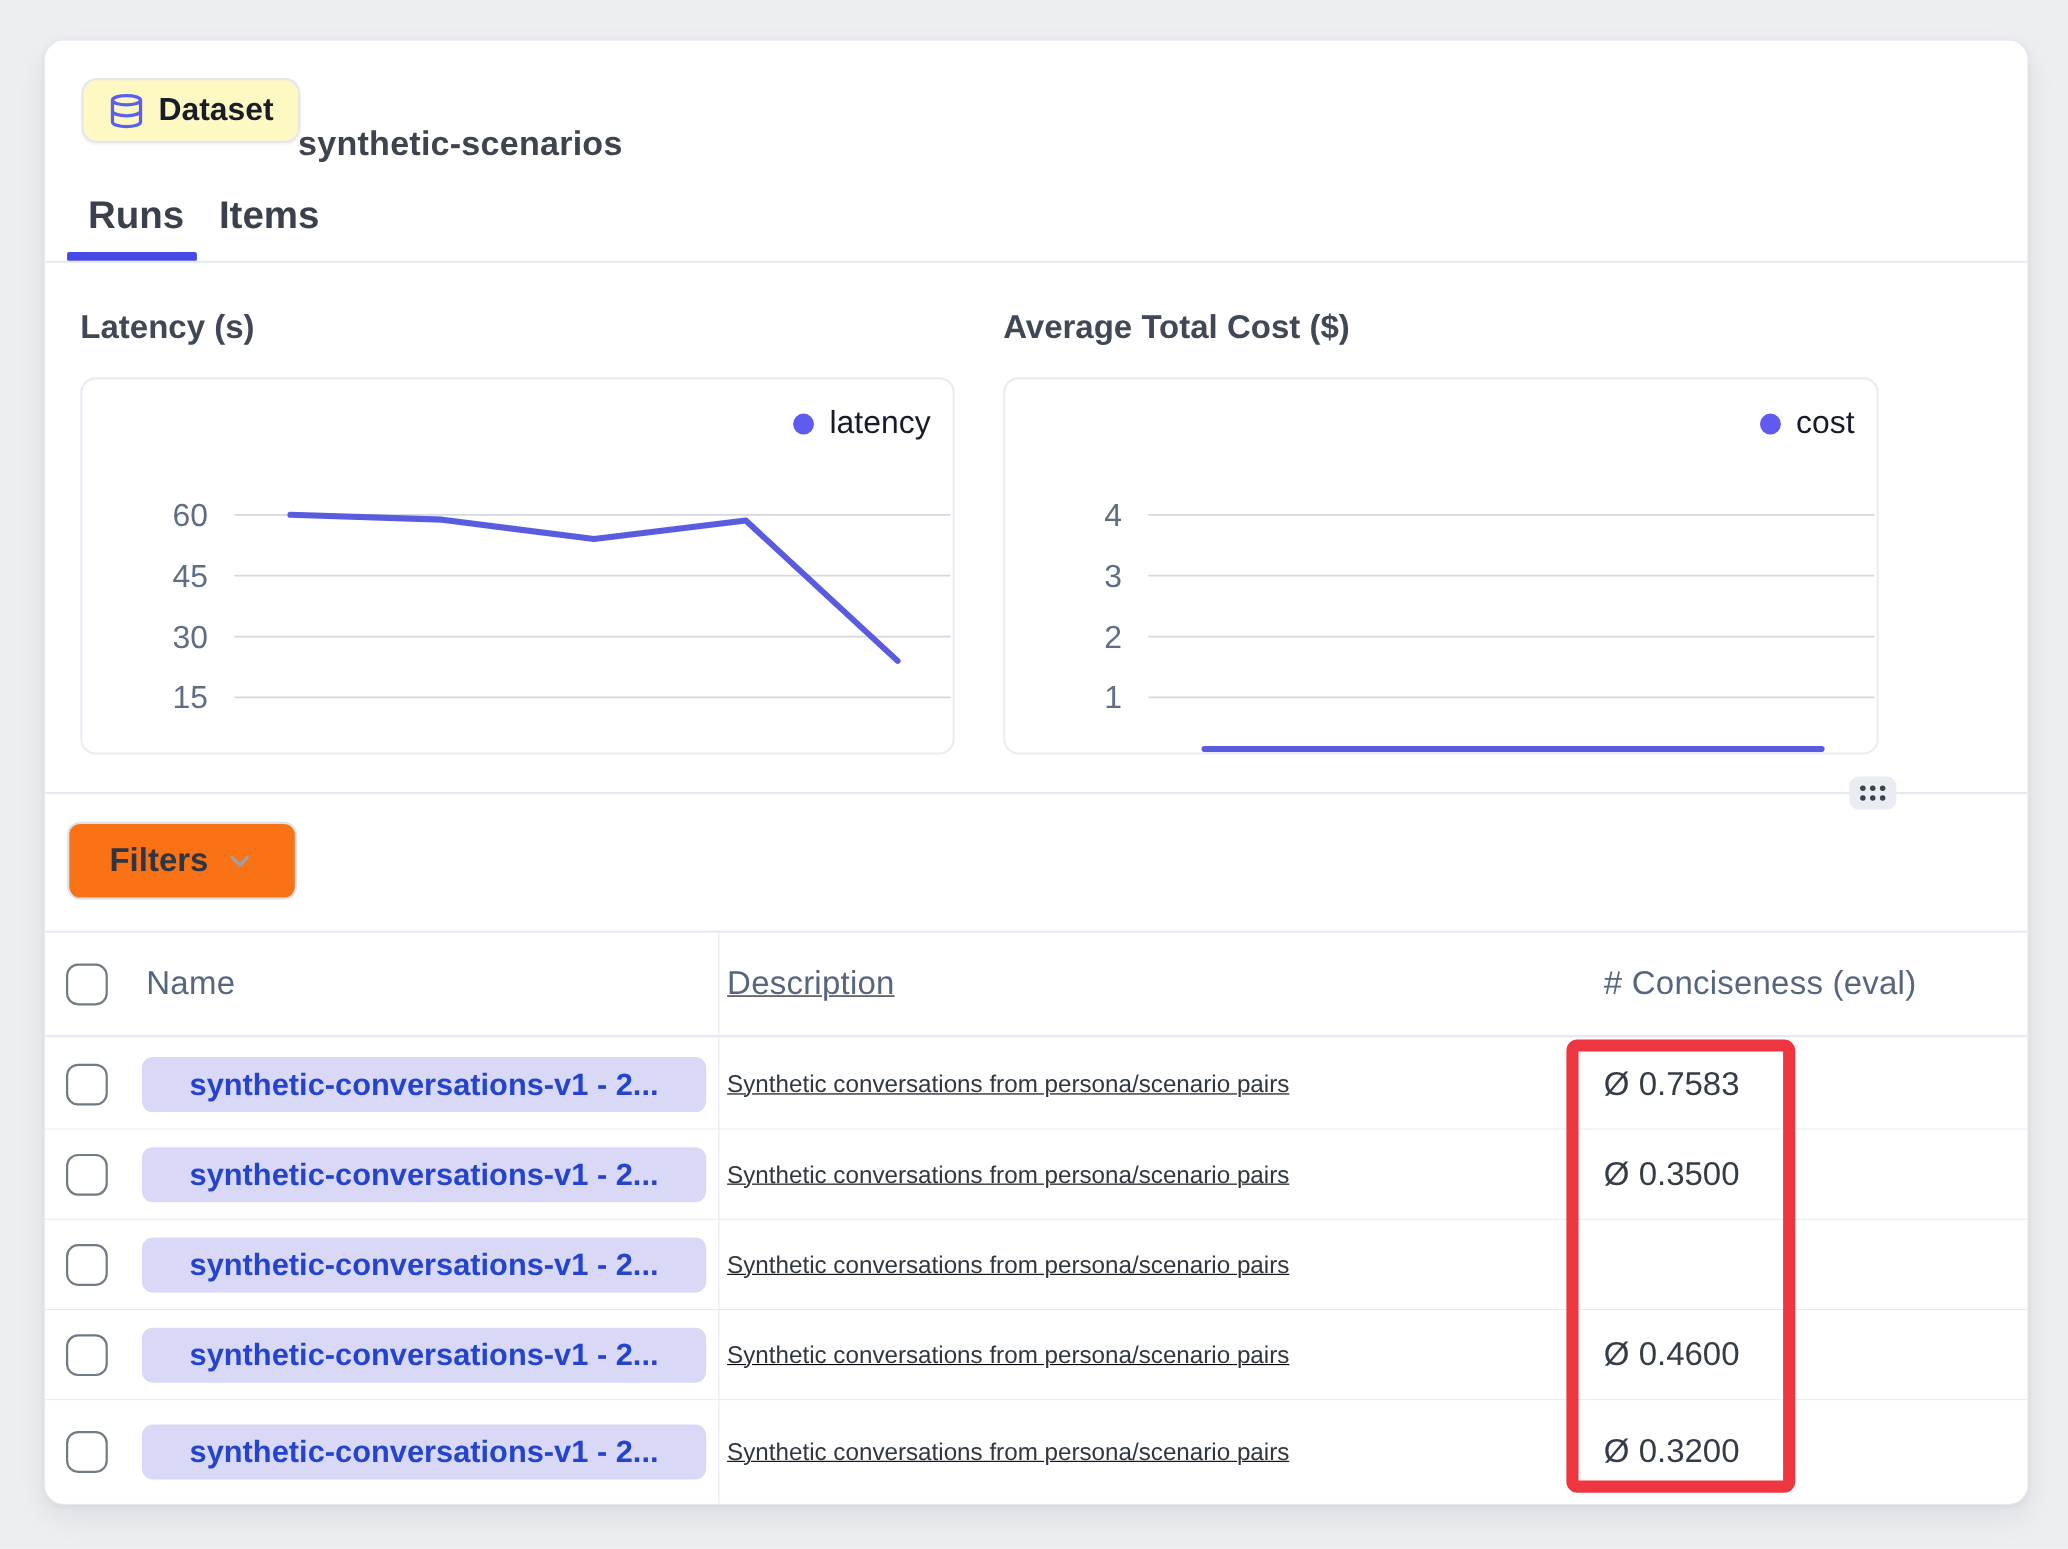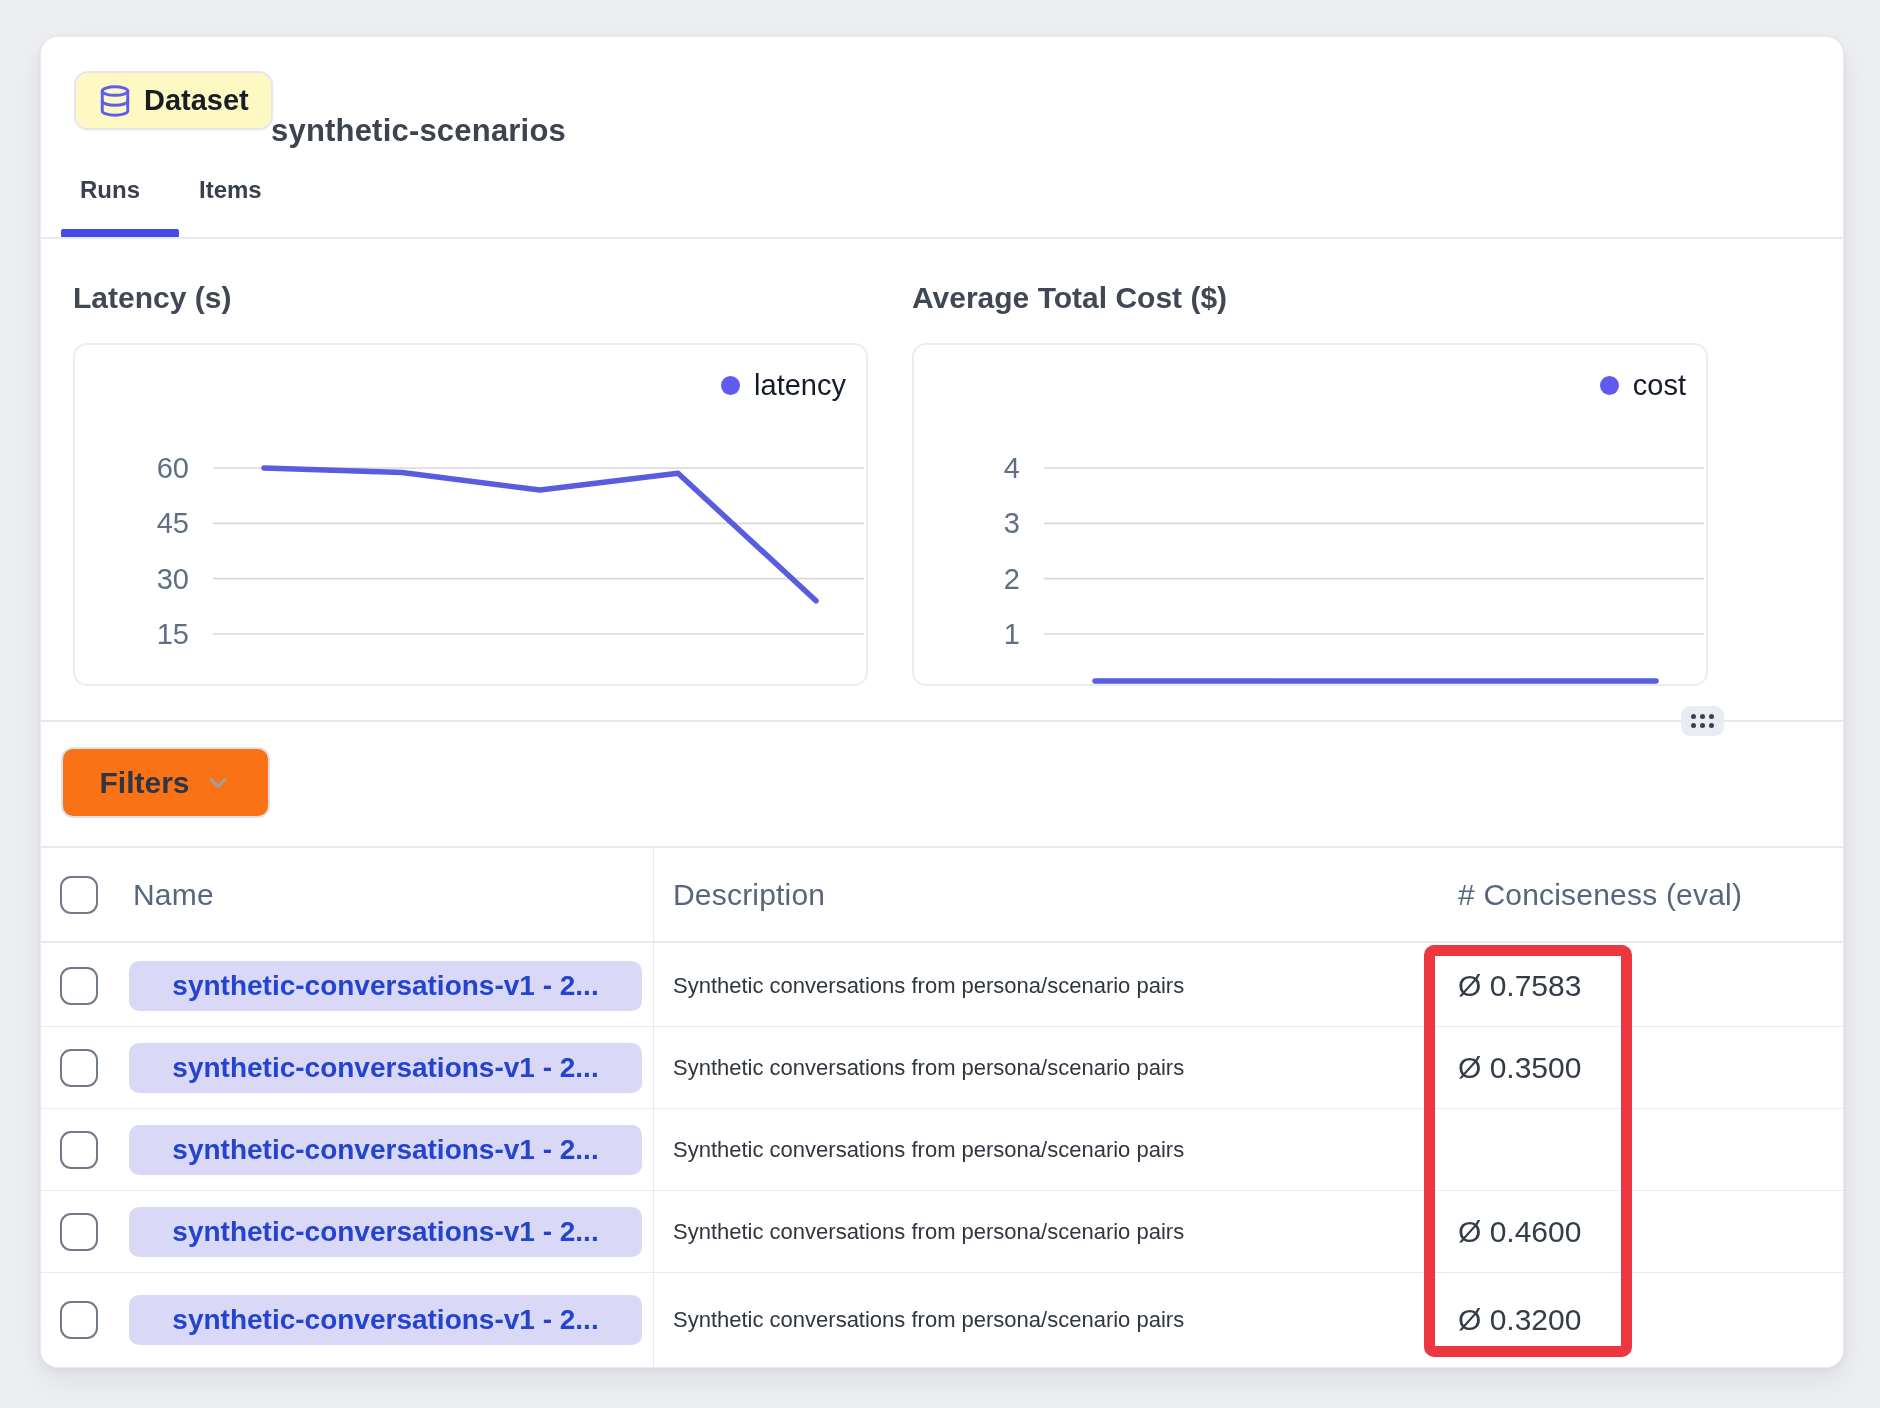--- a/index.html
+++ b/index.html
@@ -23,21 +23,21 @@
     box-shadow:0 1px 2px rgba(22,26,44,.05);
   }
   .ds-badge .db-icon{width:34px;height:34px;display:block;}
   .ds-badge .lbl{font-size:29px;font-weight:700;color:#191d27;}
   .page-title{
     position:absolute;left:230px;top:76px;
     font-size:31px;font-weight:700;color:#3d434f;letter-spacing:.2px;
   }
   
   .tabs-border{position:absolute;left:0;top:200px;width:1802px;border-top:2px solid #e7eaf0;}
-  .tab{position:absolute;top:139px;font-size:24px;font-weight:600;color:#3a414c;cursor:pointer;}
+  .tab{position:absolute;top:139px;font-size:35px;font-weight:600;color:#3a414c;cursor:pointer;}
   .tab.runs{left:39px;}
   .tab.items{left:158px;}
   .tab-underline{position:absolute;left:20px;top:192px;width:118px;height:9px;background:#4649e5;border-radius:2px;}
   
   .chart-title{position:absolute;top:244px;font-size:30px;font-weight:600;color:#414855;}
   .chart-title.t0{left:32px;}
   .chart-title.t1{left:871px;}
   .chart-box{
     position:absolute;top:306px;height:343px;box-sizing:border-box;
     border:2px solid #e9edf3;border-radius:14px;background:#fff;overflow:hidden;
@@ -72,21 +72,21 @@
     display:flex;align-items:center;
   }
   .tbody{position:absolute;left:0;top:908px;width:1802px;height:422px;display:flex;flex-direction:column;}
   .trow{
     display:flex;align-items:center;height:82px;box-sizing:border-box;
     border-bottom:1.5px solid #e5e9f2;flex:0 0 auto;background:#fff;
   }
   .trow:last-child{border-bottom:none;flex:1 1 auto;}
   .cell-check{width:88px;box-sizing:border-box;padding-left:19px;flex:0 0 auto;}
   .cell-name{width:524px;flex:0 0 auto;}
-  .cell-desc{width:772px;box-sizing:border-box;padding-left:20px;flex:0 0 auto;}
+  .cell-desc{width:772px;box-sizing:border-box;padding-left:8px;flex:0 0 auto;text-decoration:underline;}
   .cell-conc{box-sizing:border-box;padding-left:33px;flex:1 1 auto;}
   .th-label{font-size:30px;font-weight:500;color:#57667e;letter-spacing:.2px;}
   .thead .cell-name{box-sizing:border-box;padding-left:4px;}
   .cb{
     width:38px;height:38px;box-sizing:border-box;background:#fff;
     border:2.5px solid #717a87;border-radius:11px;cursor:pointer;
   }
   .name-badge{
     width:513px;height:50px;box-sizing:border-box;
     display:flex;align-items:center;justify-content:center;

